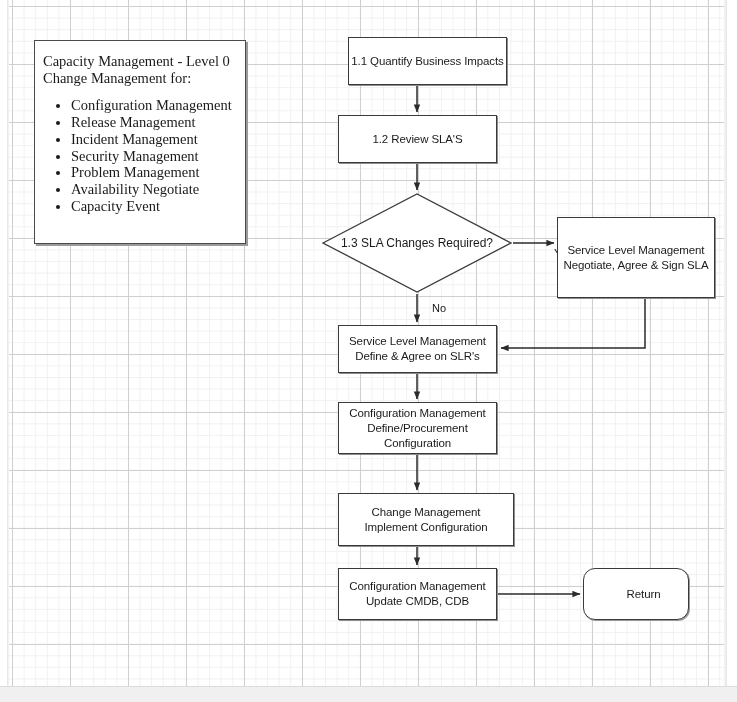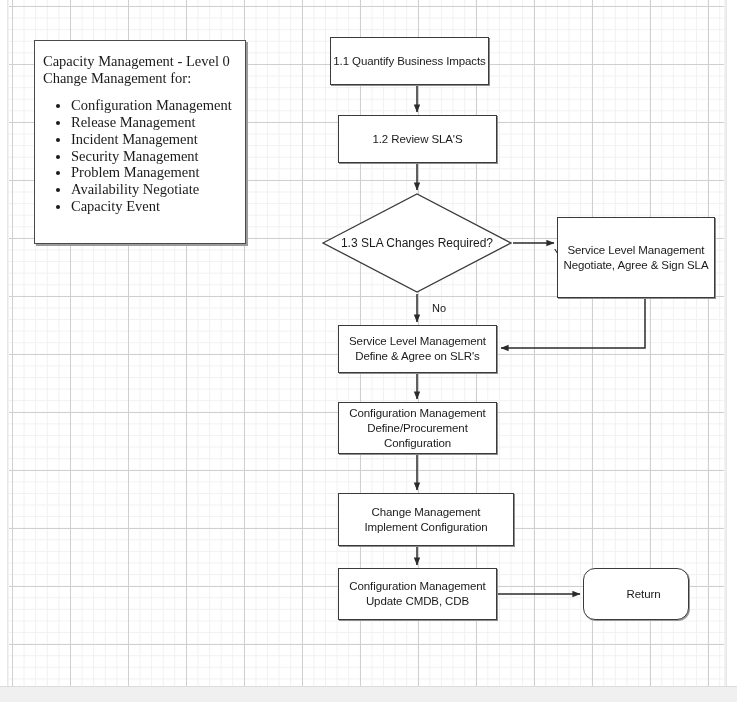--- a/index.html
+++ b/index.html
@@ -179,21 +179,21 @@
       <li>Configuration Management</li>
       <li>Release Management</li>
       <li>Incident Management</li>
       <li>Security Management</li>
       <li>Problem Management</li>
       <li>Availability Negotiate</li>
       <li>Capacity Event</li>
     </ul>
   </div>
 
-  <div class="node" style="left:330px; top:37px; width:159px; height:48px;text-align:center;">
+  <div class="node" style="left:348px; top:37px; width:159px; height:48px;text-align:center;">
     <span class="txt">1.1 Quantify Business Impacts</span>
   </div>
 
   <div class="node" style="left:338px; top:115px; width:159px; height:48px;">
     <span class="txt">1.2 Review SLA'S</span>
   </div>
 
   <div id="decision">
     <svg width="190" height="100" viewBox="0 0 190 100">
       <polygon points="1,50 95,1 189,50 95,99" fill="#ffffff" stroke="#3a3a3a" stroke-width="1.3"></polygon>

